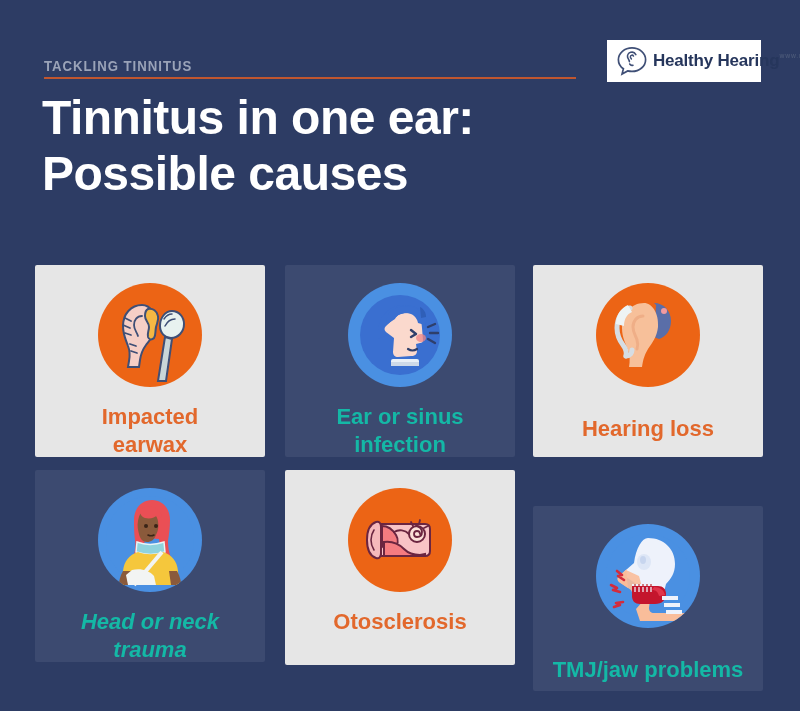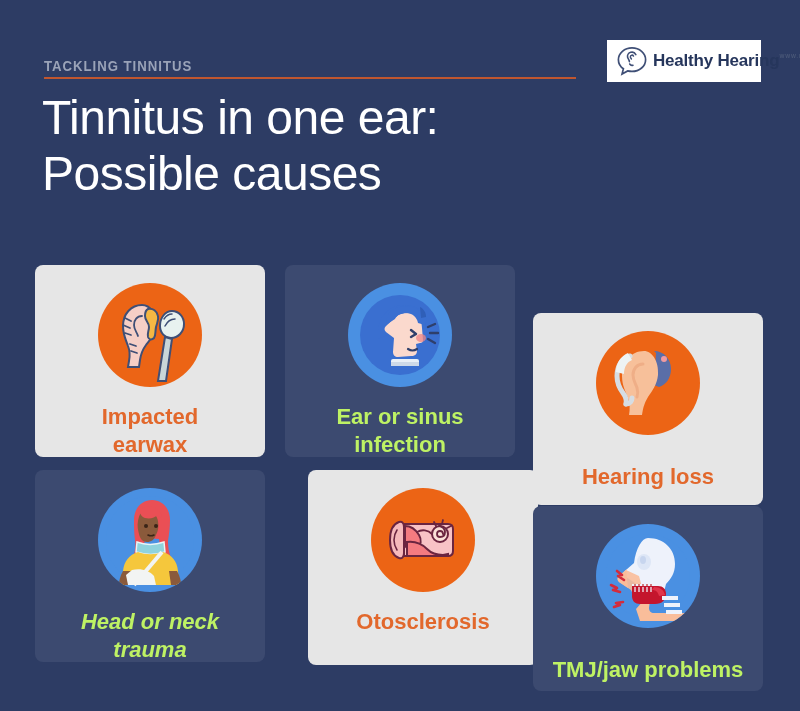--- a/index.html
+++ b/index.html
@@ -50,21 +50,21 @@
     height: 2px;
     background: #c0562f;
   }
   #page-title {
     position: absolute;
     left: 42px;
     top: 90px;
     width: 620px;
     font-size: 48px;
     line-height: 56px;
-    font-weight: 400;
+    font-weight: 700;
     color: #ffffff;
     letter-spacing: -0.5px;
     white-space: pre-line;
   }
 
   
   #logo-box {
     position: absolute;
     left: 605px;
     top: 38px;
@@ -105,21 +105,21 @@
   #cards {
     position: absolute;
     left: 0;
     top: 265px;
     width: 800px;
     height: 400px;
   }
   .card {
     position: absolute;
     width: 230px;
-    border-radius: 8px;
+    border-radius: 2px;
     box-sizing: border-box;
     display: flex;
     flex-direction: column;
     align-items: center;
   }
   .card.light { background: #e6e6e6; }
   .card.dark  { background: #3c4a70; }
 
   .card-icon {
     width: 104px;
@@ -136,28 +136,28 @@
   .card-label {
     font-size: 22px;
     font-weight: 700;
     line-height: 28px;
     text-align: center;
     margin-top: 16px;
     padding: 0 10px;
     white-space: pre-line;
   }
   .label-orange { color: #e2682c; }
-  .label-white  { color: #bef264; }
+  .label-white  { color: #14b8a6; }
 
   
   #card-0 { left: 35px;  top: 0px;   height: 192px; }
   #card-1 { left: 285px; top: 0px;   height: 192px; }
-  #card-2 { left: 533px; top: 0px;   height: 192px; margin-top: 48px; }
+  #card-2 { left: 533px; top: 0px;   height: 192px; }
   #card-3 { left: 35px;  top: 205px; height: 192px; font-style: italic; }
-  #card-4 { left: 285px; top: 205px; height: 195px; margin-left: 23px; }
+  #card-4 { left: 285px; top: 205px; height: 195px; }
   #card-5 { left: 533px; top: 205px; height: 185px; margin-top: 36px; }
 
   #card-2 .card-label, #card-5 .card-label { margin-top: 28px; }
   #card-5 .card-label { white-space: nowrap; padding: 0 2px; }
 </style>
 </head>
 <body>
 
 <div id="header">
 

